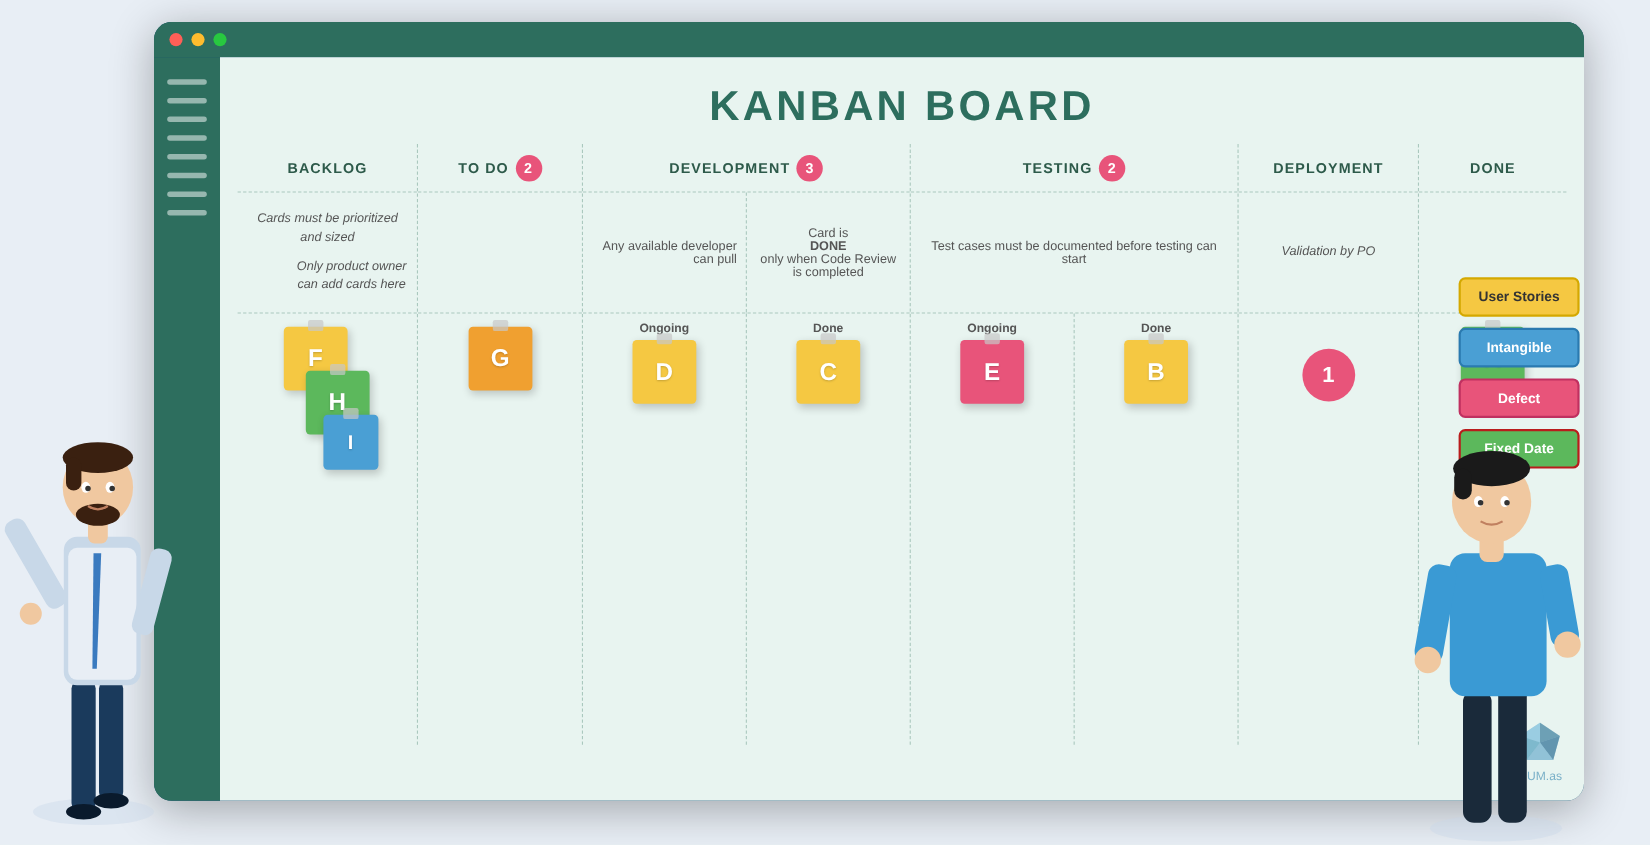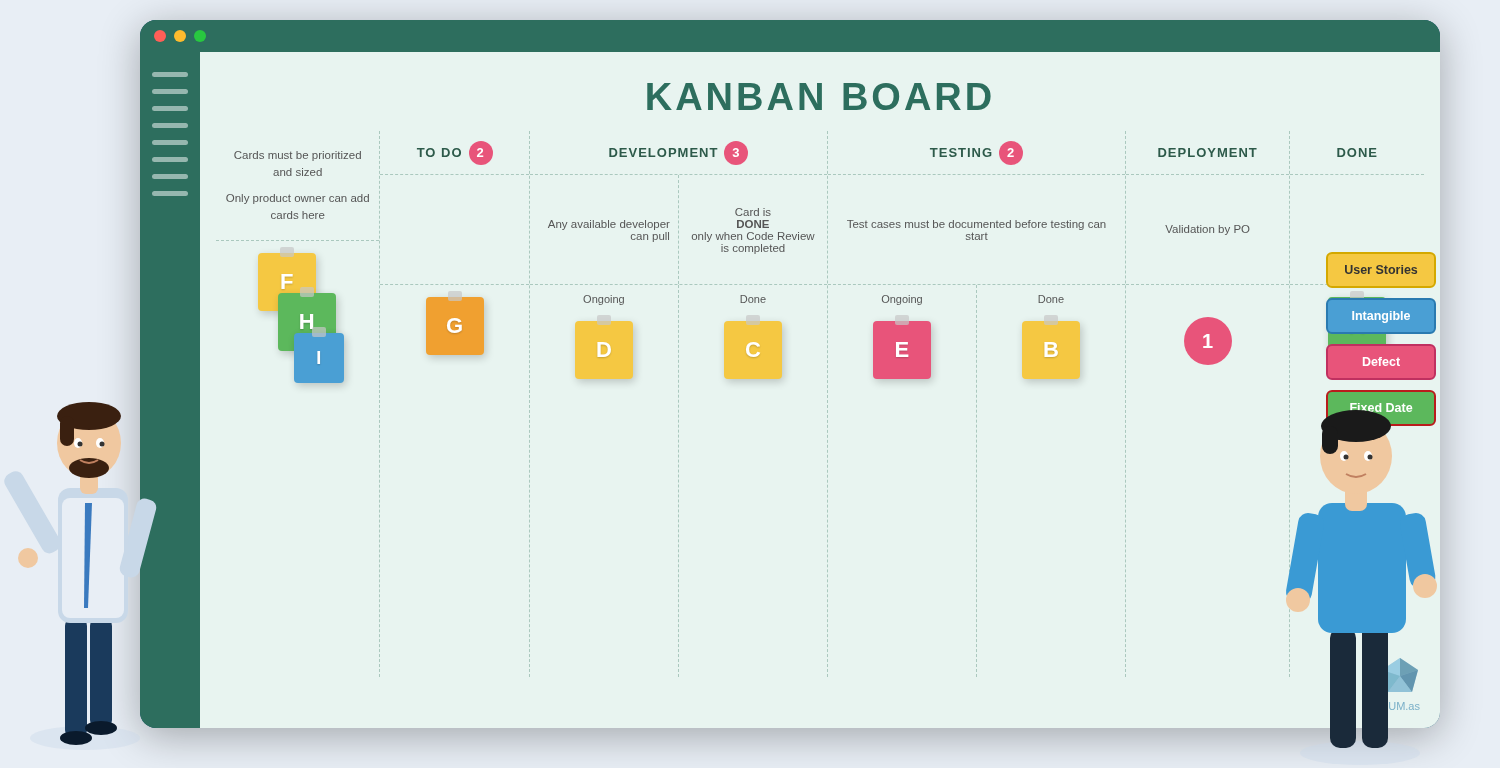--- a/index.html
+++ b/index.html
@@ -132,41 +132,42 @@
       border-bottom: 1px dashed #aac8be;
       padding: 8px 8px;
       font-size: 11.5px;
       color: #555;
       text-align: center;
       line-height: 1.5;
       min-height: 110px;
       display: flex;
       flex-direction: column;
       justify-content: center;
+      font-style: italic;
     }
     .col-info .info-block { margin-bottom: 8px; }
-    .col-info .info-block:last-child { margin-bottom: 0; }
+    .col-info .info-block:last-child { margin-bottom: 0; margin-left: 44px; }
 
     
     .col-cards {
       flex: 1;
       padding: 12px 8px;
       display: flex;
       flex-direction: column;
       gap: 8px;
       align-items: center;
     }
 
     
     .sub-label {
       font-size: 11px;
-      font-weight: 400;
+      font-weight: 700;
       color: #555;
       text-align: center;
-      margin-bottom: 16px;
+      margin-bottom: 4px;
     }
 
     
     .sticky {
       position: relative;
       width: 58px;
       height: 58px;
       border-radius: 4px;
       display: flex;
       align-items: center;
@@ -279,20 +280,23 @@
     <div class="sidebar-line"></div>
   </div>
 
   <div class="board-area">
 
     <div class="board-title">KANBAN BOARD</div>
 
     <div class="columns-wrapper">
 
       <div class="column" style="flex:1.1">
+        <div class="column-header">
+          <span>BACKLOG</span>
+        </div>
         <div class="col-info">
           <div class="info-block">Cards must be prioritized and sized</div>
           <div class="info-block">Only product owner can add cards here</div>
         </div>
         <div class="col-cards">
           <div style="position:relative; width:80px; height:140px;">
             <div class="sticky sticky-yellow" style="position:absolute; top:0; left:0;">F</div>
             <div class="sticky sticky-green" style="position:absolute; top:40px; left:20px;">H</div>
             <div class="sticky sticky-blue" style="position:absolute; top:80px; left:36px; width:50px; height:50px; font-size:18px;">I</div>
           </div>

